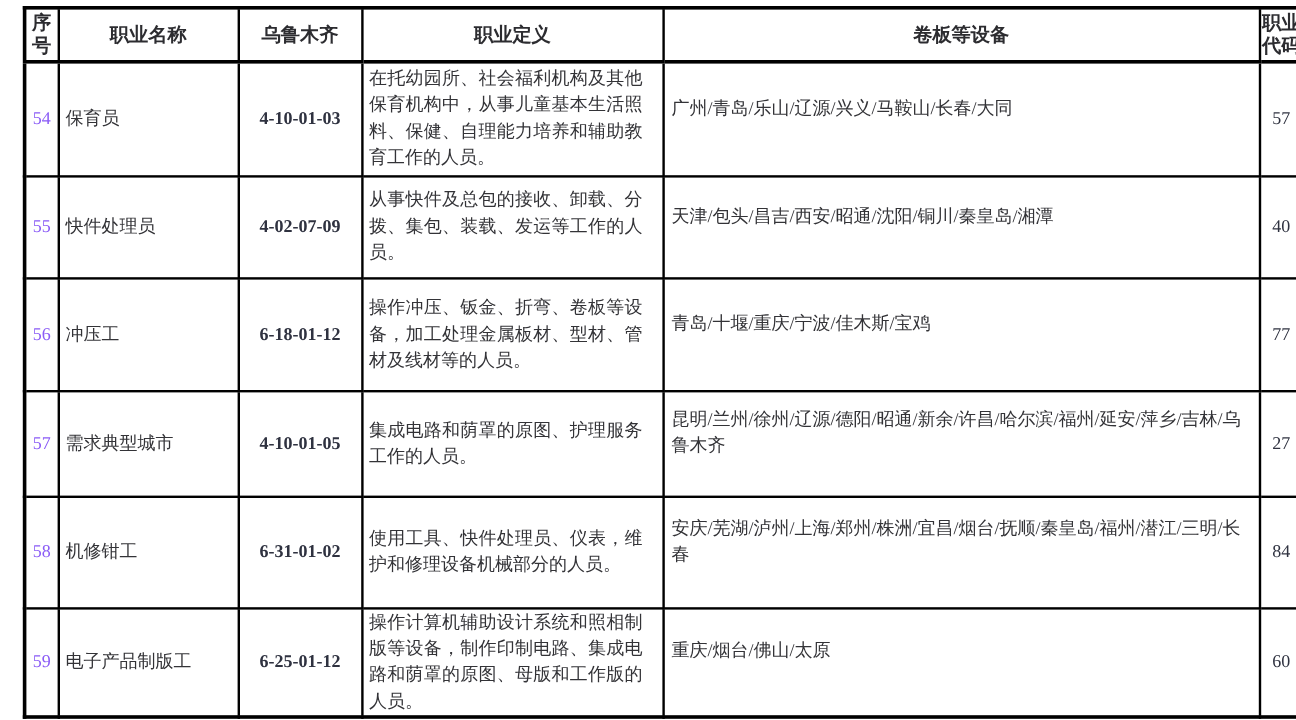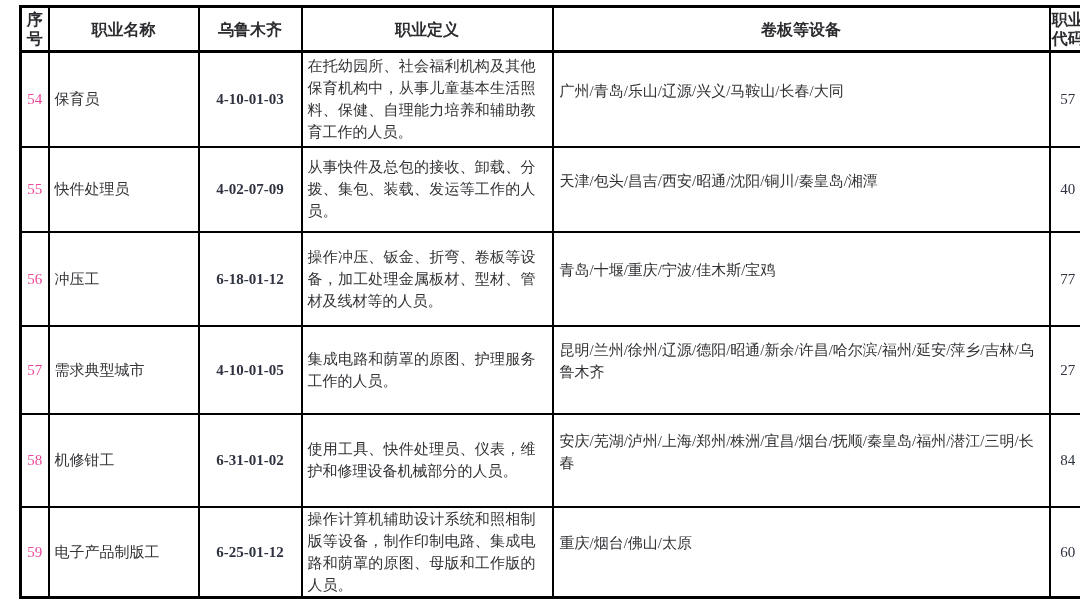--- a/index.html
+++ b/index.html
@@ -45,21 +45,21 @@
   
   tbody tr:nth-child(1) { height: 95px; }
   tbody tr:nth-child(2) { height: 85px; }
   tbody tr:nth-child(3) { height: 94px; }
   tbody tr:nth-child(4) { height: 88px; }
   tbody tr:nth-child(5) { height: 93px; }
   tbody tr:nth-child(6) { height: 91px; }
 
   td { font-size: 15px; line-height: 22px; }
 
-  td.col-no   { text-align: center; font-family: "Liberation Serif", "DejaVu Serif", serif; color: #ec4899; }
+  td.col-no   { text-align: center; font-family: "Liberation Serif", "DejaVu Serif", serif; color: #8b5cf6; }
   td.col-name { text-align: left; padding: 0 14px 0 5px; }
   td.col-code { text-align: center; letter-spacing: 0px; color: #2f3240; font-weight: bold; }
   td.col-def  { text-align: justify; text-justify: inter-ideograph; padding: 0 16px 0 5px; }
   td.col-cities { text-align: left; padding: 0 4px 17px 6px; }
   td.col-rank { text-align: center; color: #2f3240; }
 </style>
 </head>
 <body>
 
 <div class="doc-wrap">

